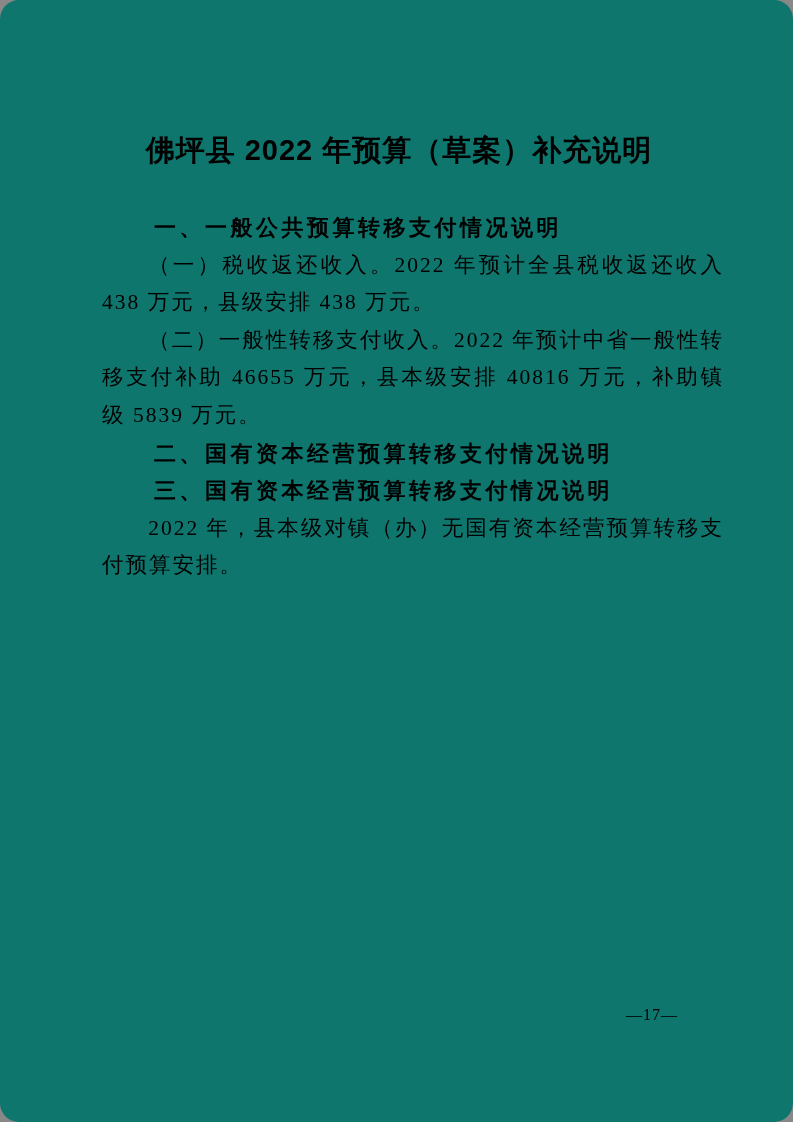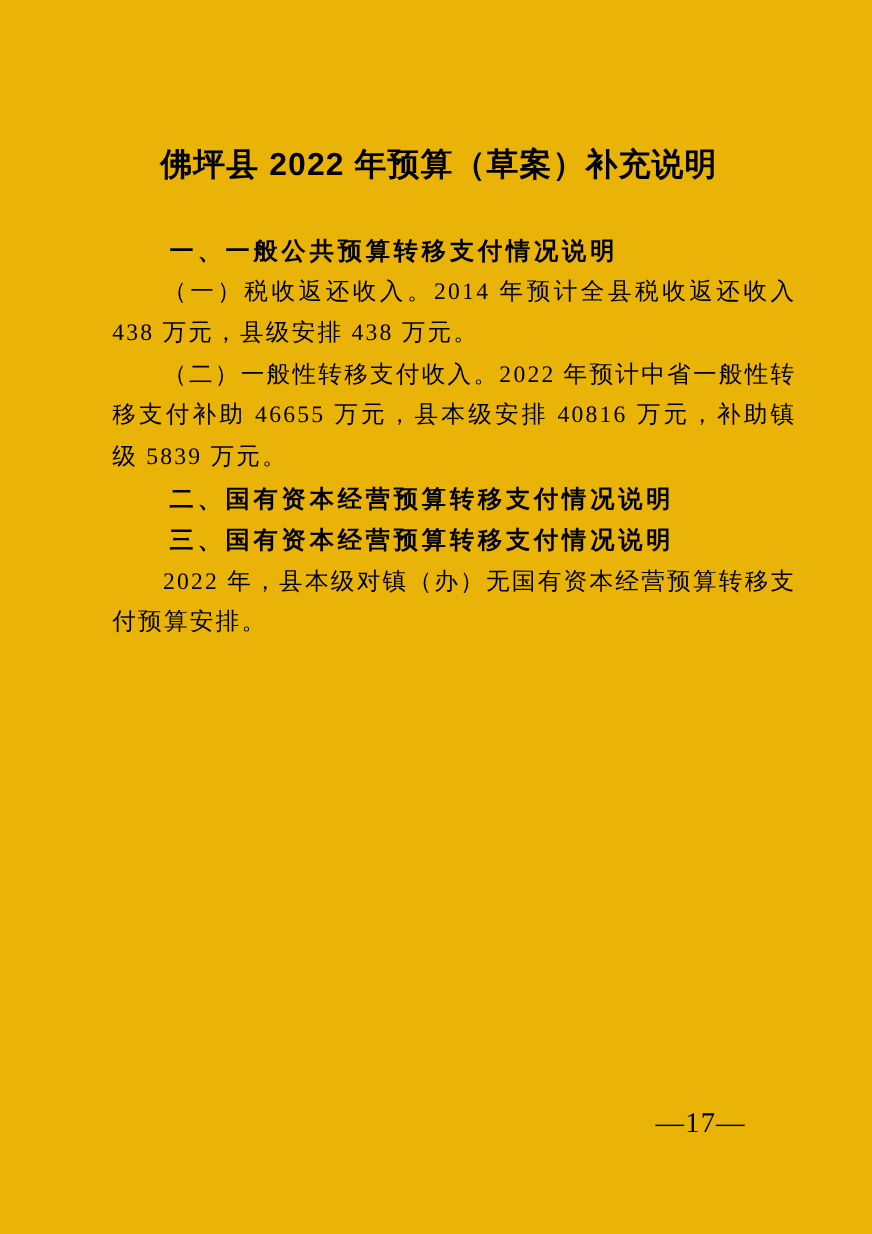--- a/index.html
+++ b/index.html
@@ -2,24 +2,25 @@
 <html><head>
 <meta charset="utf-8">
 <style>
   * { margin: 0; padding: 0; box-sizing: border-box; }
   html, body { background: #888; }
   .page {
     position: relative;
     width: 793px;
     height: 1122px;
     margin: 0 auto;
-    background: #eab308;
+    background: #0f766e;
     color: #000000;
     font-family: "Liberation Serif", "DejaVu Serif", serif;
     overflow: hidden;
+    border-radius: 19px;
   }
   .doc-title {
     position: absolute;
     top: 130px;
     left: 88px;
     width: 622px;
     text-align: center;
     font-family: "Liberation Sans", "DejaVu Sans", sans-serif;
     font-weight: bold;
     font-size: 29px;
@@ -50,36 +51,36 @@
     letter-spacing: 2px;
     line-height: 37.6px;
   }
   .page-number {
     position: absolute;
     top: 1006px;
     left: 88px;
     width: 622px;
     text-align: right;
     padding-right: 32px;
-    font-size: 26px;
+    font-size: 16px;
     letter-spacing: 1px;
   }
 </style>
 </head>
 <body>
 
 <div class="page">
 
   <div class="doc-title">佛坪县 2022 年预算（草案）补充说明</div>
 
   <div class="doc-body">
 
     <div>
       <div class="sec-heading">一、一般公共预算转移支付情况说明</div>
-      <p class="para">（一）税收返还收入。2014 年预计全县税收返还收入 438 万元，县级安排 438 万元。</p>
+      <p class="para">（一）税收返还收入。2022 年预计全县税收返还收入 438 万元，县级安排 438 万元。</p>
       <p class="para">（二）一般性转移支付收入。2022 年预计中省一般性转移支付补助 46655 万元，县本级安排 40816 万元，补助镇级 5839 万元。</p>
     </div>
 
     <div>
       <div class="sec-heading">二、国有资本经营预算转移支付情况说明</div>
     </div>
 
     <div>
       <div class="sec-heading">三、国有资本经营预算转移支付情况说明</div>
       <p class="para">2022 年，县本级对镇（办）无国有资本经营预算转移支付预算安排。</p>

